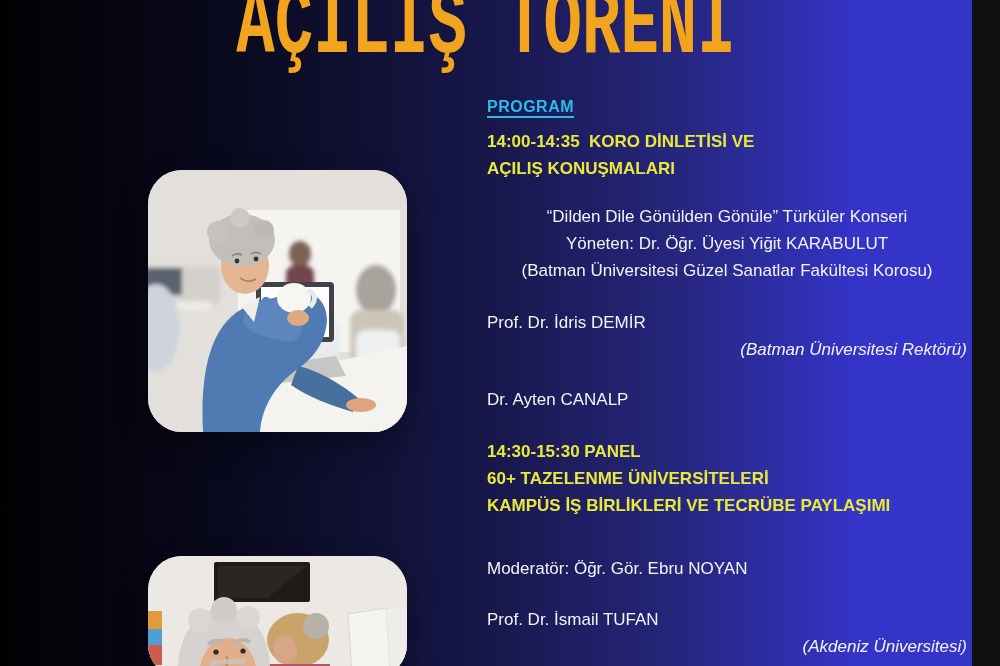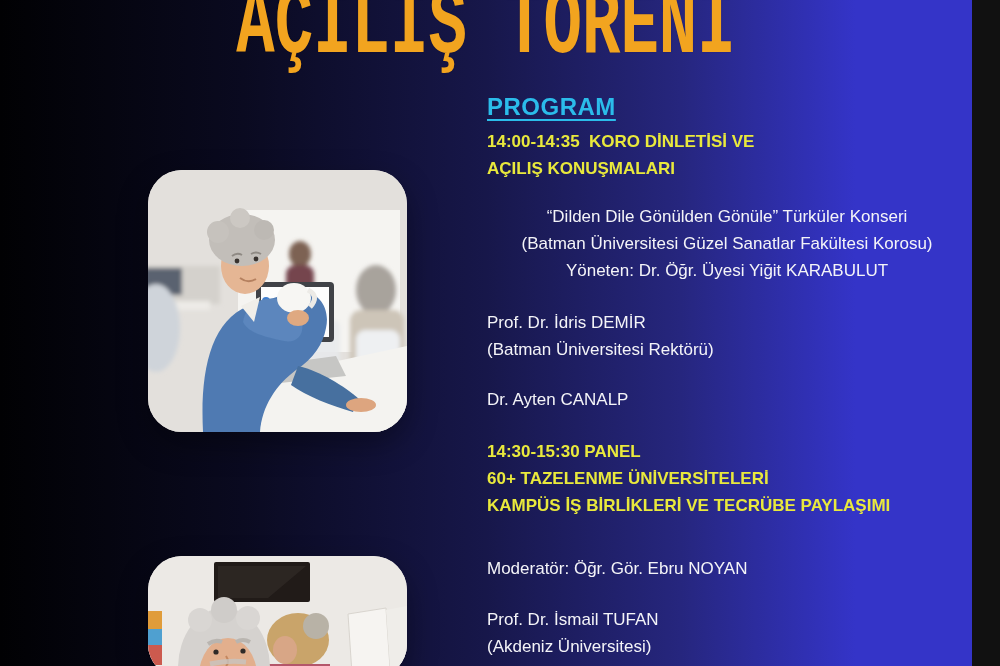--- a/index.html
+++ b/index.html
@@ -10,27 +10,27 @@
   }
   .title{
     position:absolute;top:-22px;left:0;width:100%;text-align:center;
     font-family:"Liberation Mono",monospace;font-weight:700;
     font-size:64px;line-height:64px;color:#F2A41F;
     transform:scaleY(1.5);transform-origin:top center;
     text-shadow:0 0 1px rgba(0,0,0,.3);
   }
   .program{position:absolute;left:487px;top:92px;width:480px;}
   .heading{
-    display:inline-block;font-size:24px;font-weight:700;color:#2BBCEA;
+    display:inline-block;font-size:16px;font-weight:700;color:#2BBCEA;
     line-height:30px;letter-spacing:.5px;text-decoration:underline;
     text-underline-offset:4px;text-decoration-thickness:2px;
   }
   .line{font-size:17px;line-height:27px;color:#F4F4F8;white-space:pre-wrap;}
   .yellow .line{color:#E9E93C;font-weight:700;}
-  .line.it{}
+  .line.it{font-style:italic;text-align:right;}
   #b1{margin-top:6px;} #b2{margin-top:21px;text-align:center;} #b3{margin-top:25px;}
   #b4{margin-top:23px;} #b5{margin-top:25px;} #b6{margin-top:36px;}
   #b7{margin-top:24px;}
   .photo{
     position:absolute;left:148px;width:259px;border-radius:34px;overflow:hidden;
     box-shadow:0 12px 30px rgba(0,0,0,.35);background:#e5e2de;
   }
   .photo-top{top:170px;height:262px;}
   .photo-bottom{top:556px;height:122px;}
   .photo svg{display:block;width:100%;height:100%;}
@@ -102,22 +102,22 @@
   </div>
 
   <div class="program">
     <div class="heading">PROGRAM</div>
     <div class="block yellow" id="b1">
       <div class="line">14:00-14:35  KORO DİNLETİSİ VE</div>
       <div class="line">AÇILIŞ KONUŞMALARI</div>
     </div>
     <div class="block" id="b2">
       <div class="line">“Dilden Dile Gönülden Gönüle” Türküler Konseri</div>
+      <div class="line">Yöneten: Dr. Öğr. Üyesi Yiğit KARABULUT</div>
       <div class="line">(Batman Üniversitesi Güzel Sanatlar Fakültesi Korosu)</div>
-      <div class="line">Yöneten: Dr. Öğr. Üyesi Yiğit KARABULUT</div>
     </div>
     <div class="block" id="b3">
       <div class="line">Prof. Dr. İdris DEMİR</div>
       <div class="line it">(Batman Üniversitesi Rektörü)</div>
     </div>
     <div class="block" id="b4">
       <div class="line">Dr. Ayten CANALP</div>
     </div>
     <div class="block yellow" id="b5">
       <div class="line">14:30-15:30 PANEL</div>

